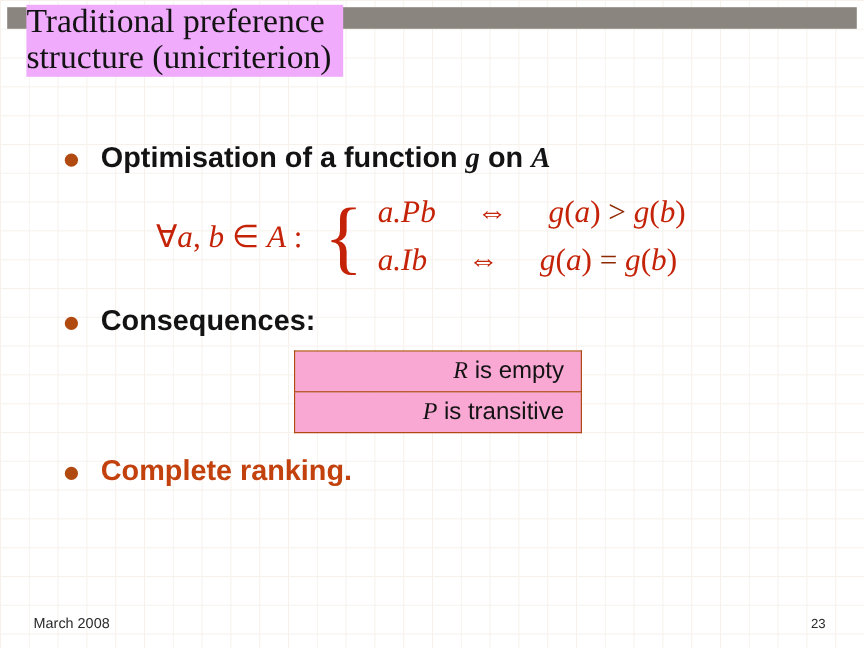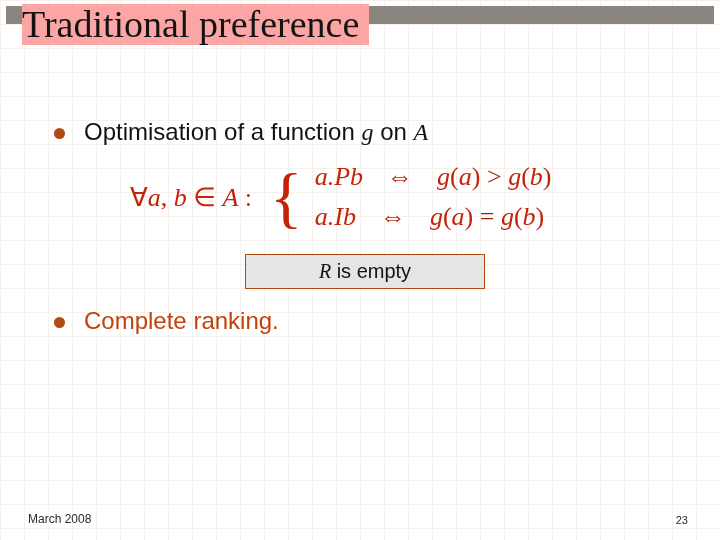--- a/index.html
+++ b/index.html
@@ -25,38 +25,39 @@
   .top-strip {
     position: absolute;
     top: 6px; left: 6px; right: 6px;
     height: 18px;
     background: #8b8580;
   }
   .title-block {
     position: absolute;
     top: 4px; left: 22px;
     font-family: "Times New Roman", Times, serif;
-    font-size: 38px;
+    font-size: 28px;
     line-height: 1.08;
     color: #131313;
-    background: #fca5a5;
+    background: #f0abfc;
     padding-right: 10px;
     z-index: 2;
   }
   .content {
     position: absolute;
     top: 118px; left: 50px; right: 40px;
   }
   ul.bullets { list-style: none; }
   ul.bullets > li {
     position: relative;
     padding-left: 34px;
     font-size: 24px;
     color: #131313;
     margin-bottom: 10px;
+    font-weight: bold;
   }
   ul.bullets > li::before {
     content: "";
     position: absolute;
     left: 4px; top: 10px;
     width: 11px; height: 11px;
     border-radius: 50%;
     background: #b04a10;
   }
   .itL { font-style: italic; font-family: "Times New Roman", serif; }
@@ -73,38 +74,38 @@
     font-style: italic;
   }
   .quant { white-space: nowrap; }
   .brace {
     font-size: 68px;
     line-height: 0.6;
     font-style: normal;
     margin-right: -6px;
   }
   .cases { display: flex; flex-direction: column; gap: 10px; }
-  .case-line { display: flex; align-items: flex-start; gap: 24px; }
+  .case-line { display: flex; align-items: flex-start; gap: 34px; }
   .rel { font-style: italic; }
   .iff { font-style: normal; font-size: 26px; }
   .fn { white-space: nowrap; }
   .upn { font-style: normal; }
   .rust { color: #8f2a00; }
   .conseq-table {
     margin: 10px auto 18px auto;
     border-collapse: collapse;
     width: 240px;
   }
   .conseq-table td {
     border: 1.5px solid #b04a10;
     padding: 5px 14px;
     font-size: 20px;
-    text-align: center;
+    text-align: right;
     color: #131313;
-    background: #e5e5e5;
+    background: #f9a8d4;
   }
   .footer-date {
     position: absolute;
     left: 28px; bottom: 14px;
     font-size: 12px;
     color: #2a2a2a;
   }
   .footer-page {
     position: absolute;
     right: 32px; bottom: 14px;
@@ -113,20 +114,21 @@
   }
 </style>
 </head>
 <body>
 
 <div class="grid-bg"></div>
 <div class="top-strip"></div>
 
 <div class="title-block">
   <div>Traditional preference</div>
+  <div>structure (unicriterion)</div>
 </div>
 
 <div class="content">
   <ul class="bullets">
     <li>
       <span>Optimisation of a function </span><span class="itL">g</span><span> on </span><span class="itU">A</span>
     </li>
   </ul>
 
   <div class="math-row">
@@ -141,25 +143,31 @@
         <span class="fn"><span>g</span><span class="upn">(</span><span>a</span><span class="upn">)</span><span class="upn rust"> &gt; </span><span>g</span><span class="upn">(</span><span>b</span><span class="upn">)</span></span>
       </div>
       <div class="case-line">
         <span class="rel"><span>a</span><span>.I</span><span>b</span></span>
         <span class="iff">⇔</span>
         <span class="fn"><span>g</span><span class="upn">(</span><span>a</span><span class="upn">)</span><span class="upn rust"> = </span><span>g</span><span class="upn">(</span><span>b</span><span class="upn">)</span></span>
       </div>
     </div>
   </div>
 
+  <ul class="bullets">
+    <li>Consequences:</li>
+  </ul>
 
   <table class="conseq-table">
     <tbody>
         <tr>
           <td><span class="itU">R</span><span> is empty</span></td>
+        </tr>
+    <tr>
+          <td><span class="itU">P</span><span> is transitive</span></td>
         </tr>
   </tbody>
     </table>
 
   <ul class="bullets">
     <li class="rust" style="color:#c2410c">Complete ranking.</li>
   </ul>
 </div>
 
 <div class="footer-date">March 2008</div>

